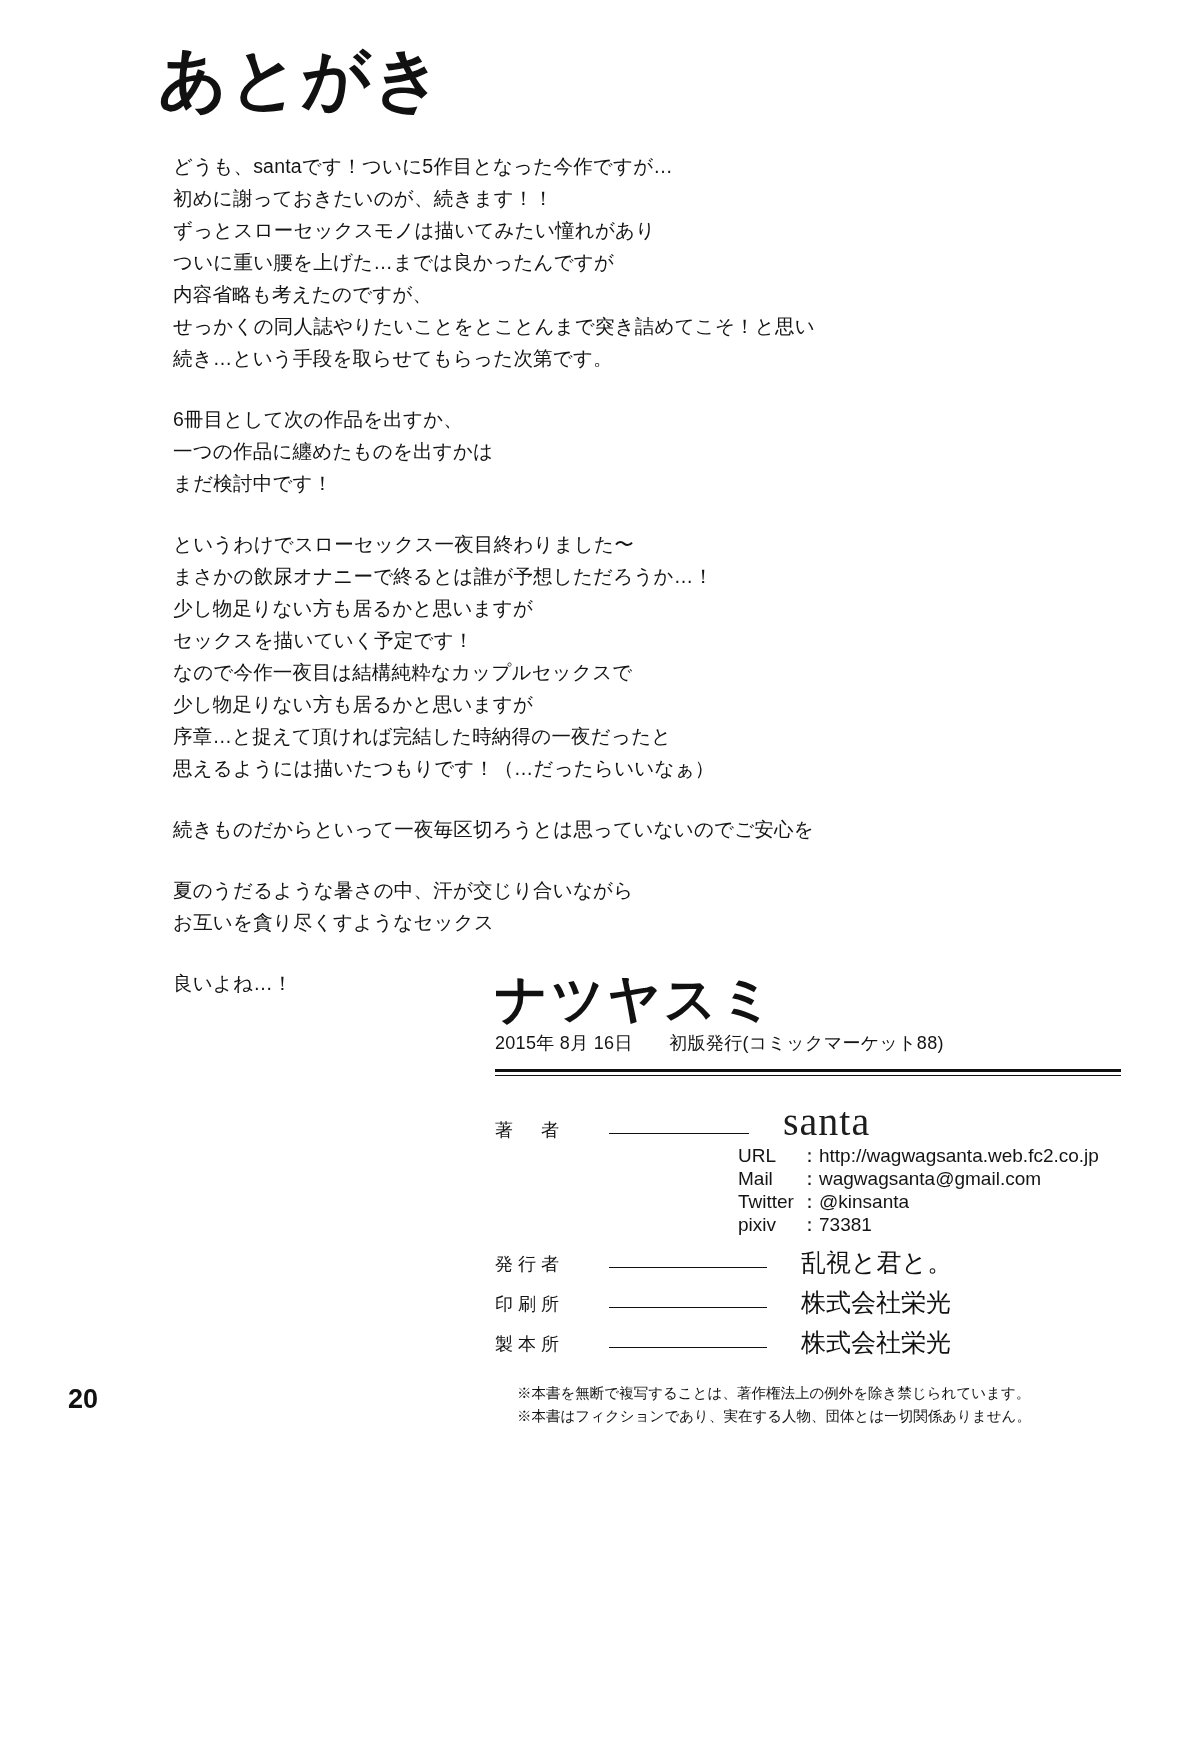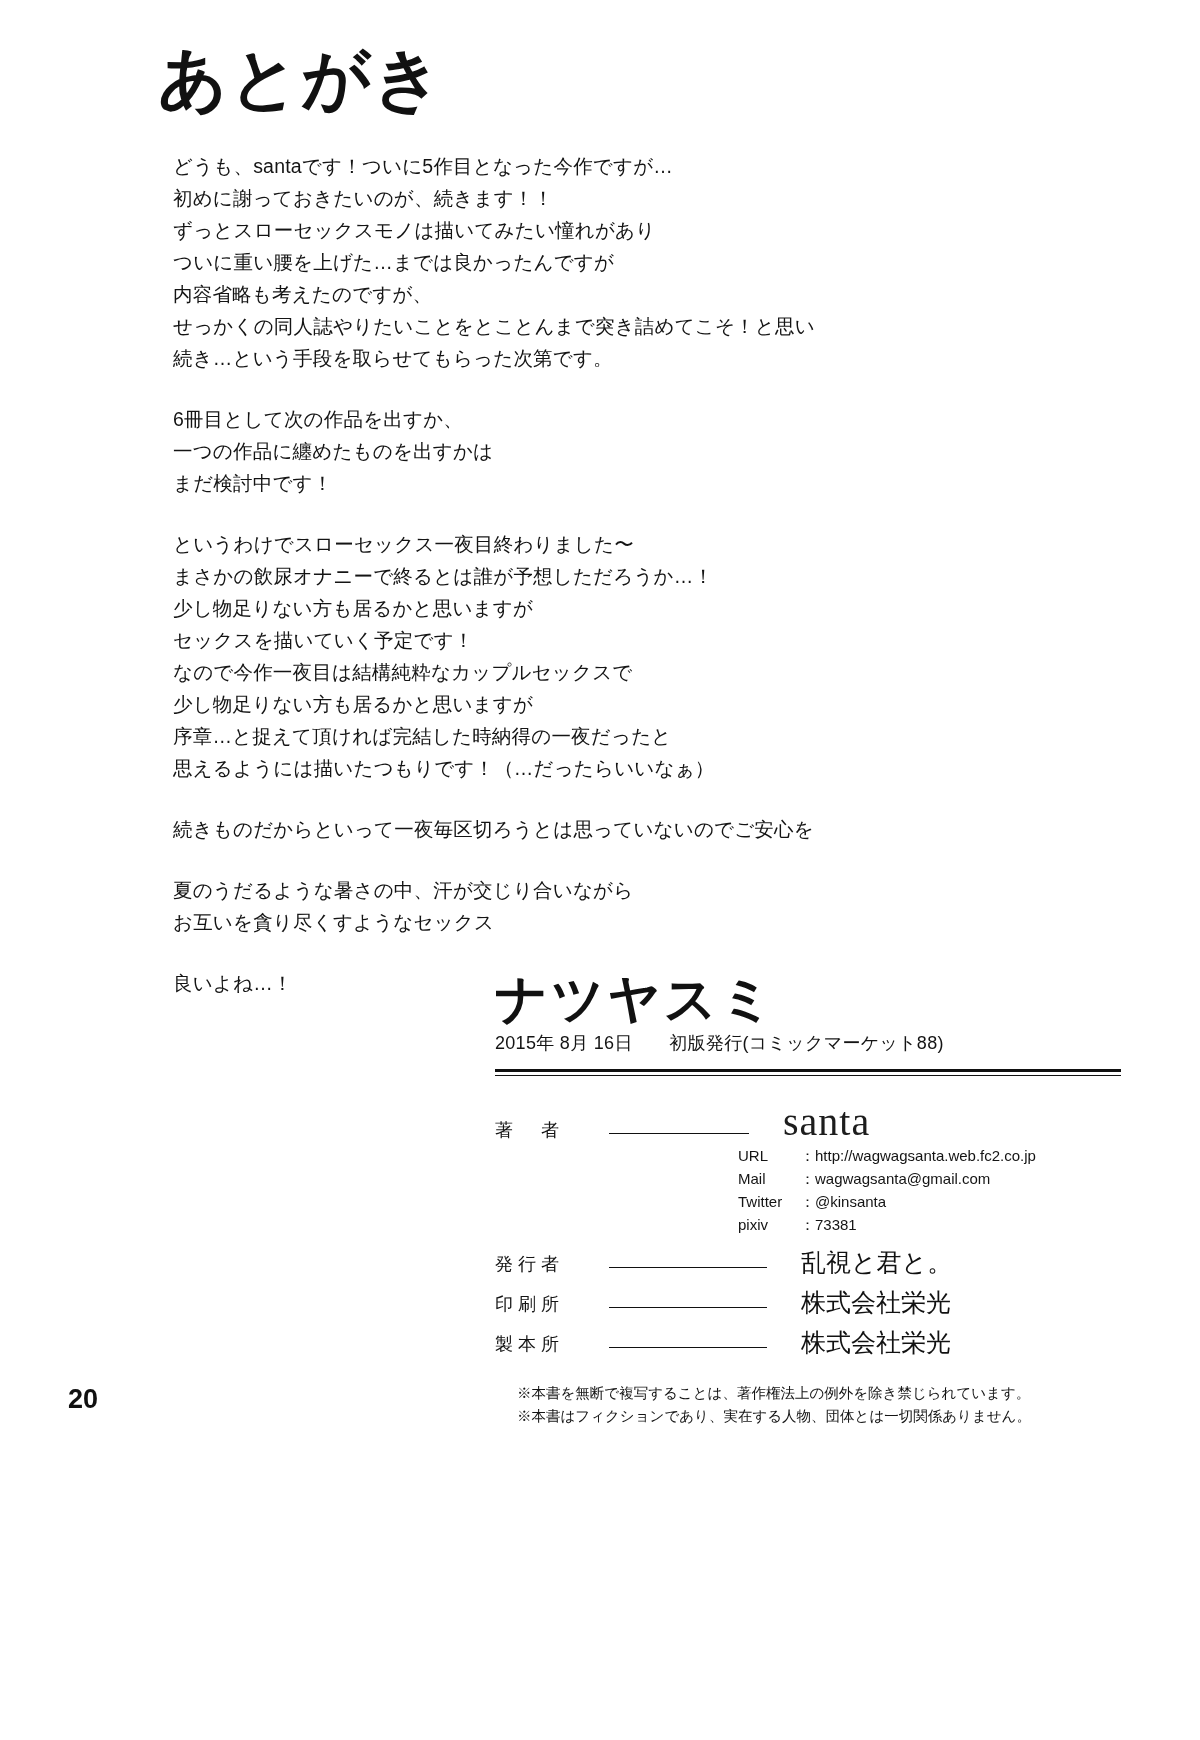--- a/index.html
+++ b/index.html
@@ -113,21 +113,21 @@
     font-family: "Liberation Serif", serif;
     font-size: 40px;
     line-height: 40px;
     letter-spacing: 1px;
     color: #1d1d1d;
   }
 
   #contact-block {
     margin-left: 243px;
     margin-top: 2px;
-    font-size: 15px;
+    font-size: 19px;
     line-height: 23px;
     color: #141414;
   }
   #contact-block .c-row { white-space: pre; }
   #contact-block .c-key { display: inline-block; width: 62px; }
 
   .pub-row { margin-top: 13px; }
   .pub-value {
     font-size: 25px;
     line-height: 27px;

